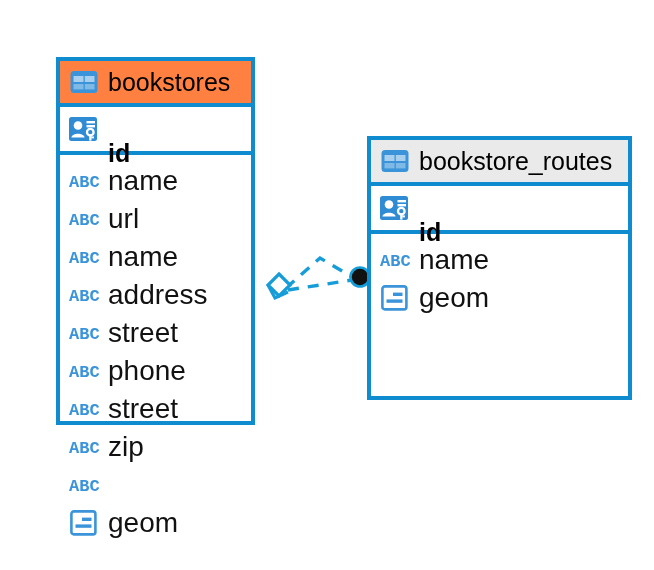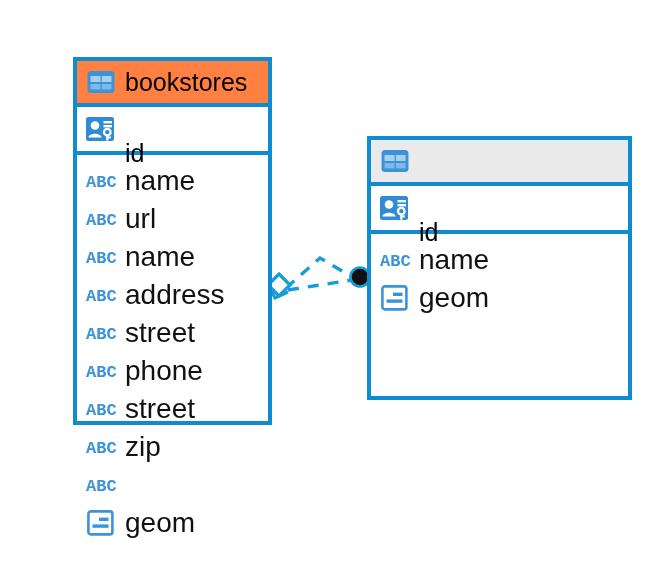--- a/index.html
+++ b/index.html
@@ -53,21 +53,21 @@
     box-sizing: border-box;
     display: flex;
     align-items: center;
     gap: 9px;
     height: 48px;
     padding: 0 10px 0 7px;
     border-bottom: 4px solid #0f8bd0;
   }
   .pk-row .field-label {
     font-size: 25px;
-    font-weight: normal;
+    font-weight: bold;
     color: #000000;
     line-height: 1;
     margin-top: 48px;
   }
 
   .field-list {
     padding: 7px 0 6px 0;
   }
   .field-row {
     box-sizing: border-box;
@@ -111,21 +111,21 @@
     <path d="M 286 288 L 320 258 L 354 278" fill="none" stroke="#169dd8" stroke-width="3.4" stroke-dasharray="11 9" stroke-linecap="butt"></path>
 
     <path d="M 288 290 L 352 280" fill="none" stroke="#169dd8" stroke-width="3.4" stroke-dasharray="11 9" stroke-linecap="butt"></path>
 
     <path d="M 279 274 L 290 285 L 279 296 L 268 285 Z" fill="#ffffff" stroke="#169dd8" stroke-width="3.2" stroke-linejoin="miter"></path>
     <path d="M 268 285 L 275 298 L 288 292" fill="none" stroke="#169dd8" stroke-width="3.2" stroke-linejoin="miter"></path>
 
     <circle cx="360" cy="277" r="9.5" fill="#111111" stroke="#169dd8" stroke-width="2.6"></circle>
   </svg>
 
-  <div class="entity" id="entity-0" style="left:73px; top:57px; width:199px; height:368px;">
+  <div class="entity" id="entity-0" style="left:56px; top:57px; width:199px; height:368px;">
 
     <div class="entity-header accent-orange">
       <span class="icon icon-table">
         <svg width="30" height="30" viewBox="0 0 30 30">
           <rect x="1.5" y="4" width="27" height="22" rx="3.5" fill="#3b94d9"></rect>
           <rect x="4.5" y="9" width="10" height="6" fill="#a9cfee"></rect>
           <rect x="15.8" y="9" width="9.7" height="6" fill="#a9cfee"></rect>
           <rect x="4.5" y="17" width="10" height="5.4" fill="#7fb9e5"></rect>
           <rect x="15.8" y="17" width="9.7" height="5.4" fill="#7fb9e5"></rect>
         </svg>
@@ -239,20 +239,21 @@
     <div class="entity-header accent-grey">
       <span class="icon icon-table">
         <svg width="30" height="30" viewBox="0 0 30 30">
           <rect x="1.5" y="4" width="27" height="22" rx="3.5" fill="#3b94d9"></rect>
           <rect x="4.5" y="9" width="10" height="6" fill="#a9cfee"></rect>
           <rect x="15.8" y="9" width="9.7" height="6" fill="#a9cfee"></rect>
           <rect x="4.5" y="17" width="10" height="5.4" fill="#7fb9e5"></rect>
           <rect x="15.8" y="17" width="9.7" height="5.4" fill="#7fb9e5"></rect>
         </svg>
       </span>
+      <span class="entity-title">bookstore_routes</span>
     </div>
 
     <div class="pk-row">
       <span class="icon icon-key">
         <svg width="32" height="32" viewBox="0 0 32 32">
           <rect x="2" y="4" width="28" height="24" rx="2.5" fill="#2e8bd4"></rect>
           <circle cx="11" cy="12.5" r="4.3" fill="#ffffff"></circle>
           <path d="M 4.4 24.5 C 5.4 19.6 16.6 19.6 17.6 24.5 Z" fill="#ffffff"></path>
           <rect x="19.5" y="8" width="8.5" height="2.4" fill="#ffffff"></rect>
           <rect x="19.5" y="12" width="8.5" height="2.4" fill="#ffffff"></rect>

